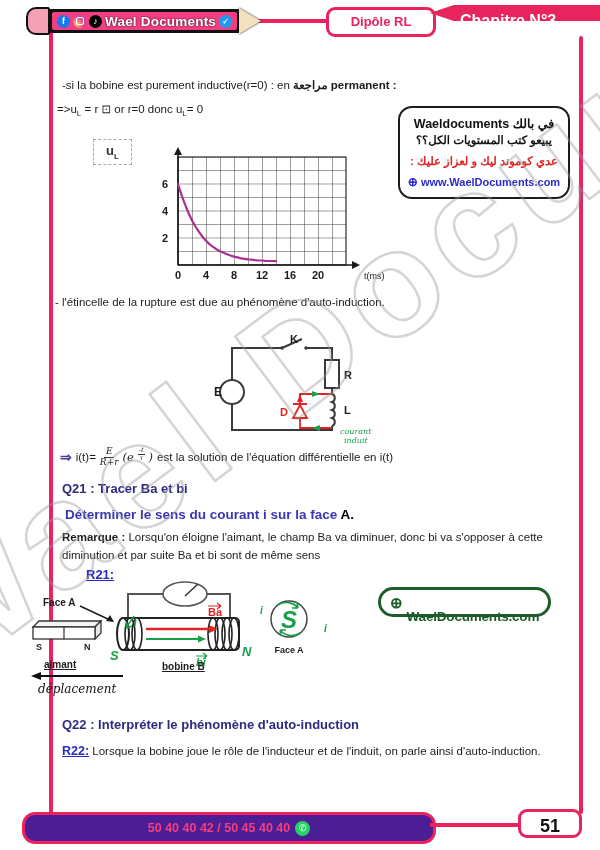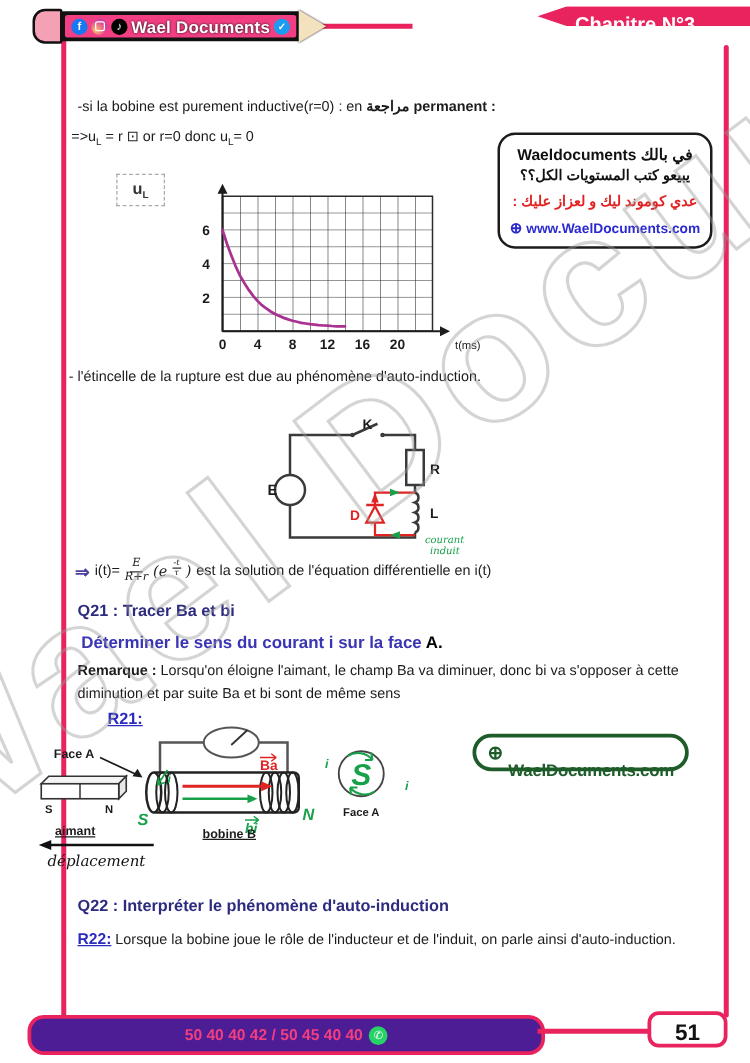--- a/index.html
+++ b/index.html
@@ -85,20 +85,21 @@
         <span class="sicon ig">
             <span class="ig-lens"></span>
           </span>
         <span class="sicon tk">♪</span>
         <span class="brand-text">Wael Documents</span>
         <span class="sicon verified">✓</span>
       </div>
     </div>
     <div class="tip"></div>
   </div>
+  <div class="abs dipole-box">Dipôle RL</div>
   <div class="abs chapitre">Chapitre N°3</div>
 
   <div class="abs t" style="left:62px;top:78px;">
     <span>-si la bobine est purement inductive(r=0) : en </span><span class="b">مراجعة permanent :</span>
   </div>
   <div class="abs t" style="left:57px;top:102px;">
     <span>=&gt;u</span><sub>L</sub><span> = r ⊡ or r=0 donc u</span><sub>L</sub><span>= 0</span>
   </div>
 
   <div class="abs ul-label">

